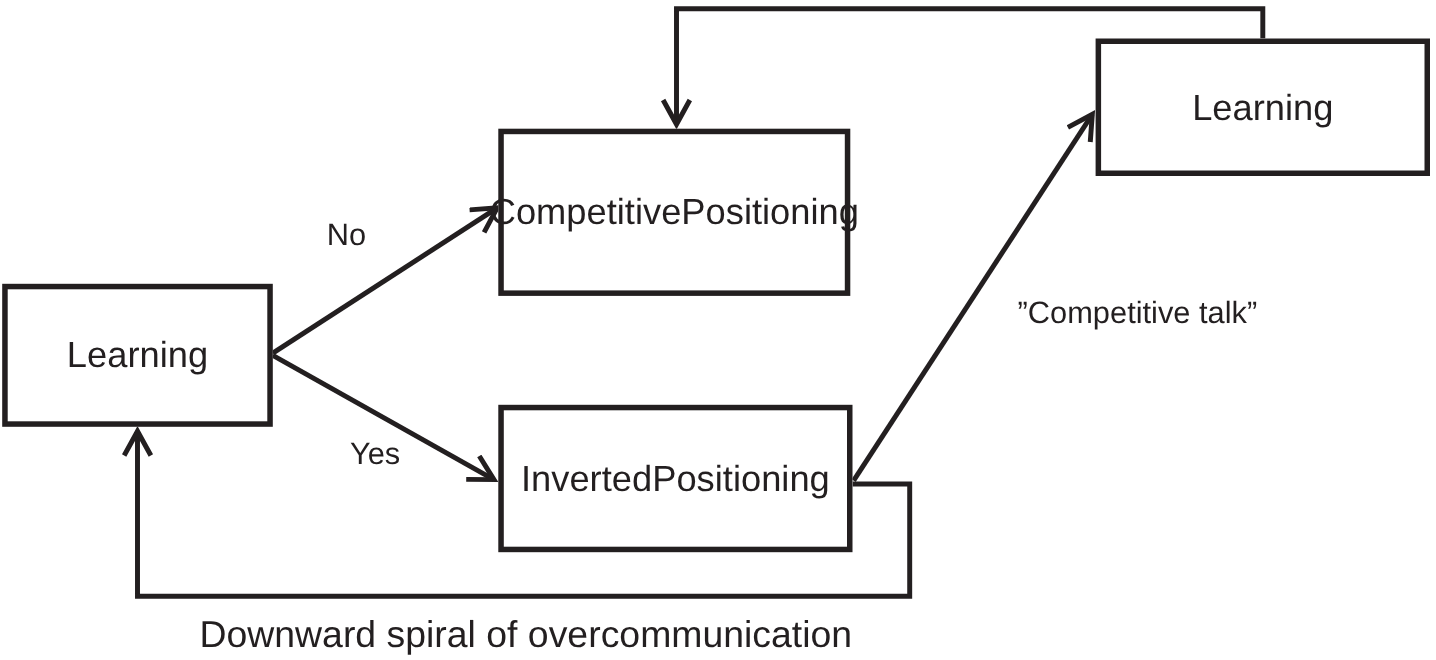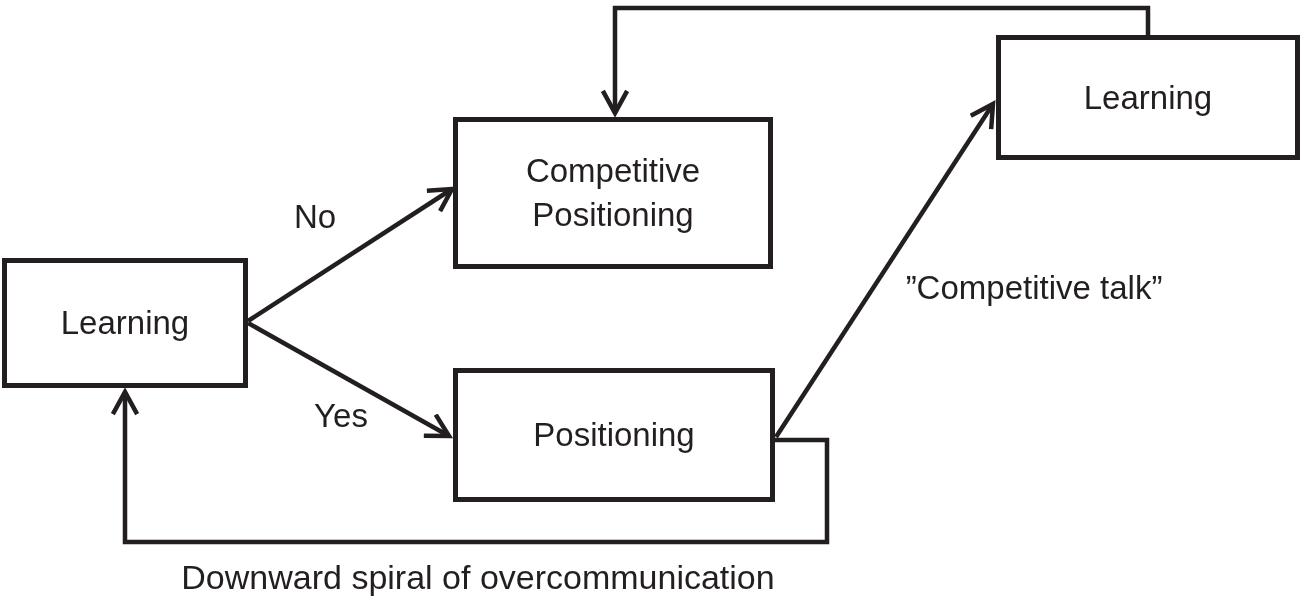--- a/index.html
+++ b/index.html
@@ -27,34 +27,34 @@
     fill: none;
     stroke: #231f20;
     stroke-width: 4.5;
   }
   .node {
     position: absolute;
     box-sizing: border-box;
     border: 5px solid #231f20;
     background: #ffffff;
     display: flex;
-    flex-direction: column;
+    flex-direction: row;
     align-items: center;
     justify-content: center;
     text-align: center;
     font-size: 33px;
     line-height: 1.32;
   }
   .node-public    { left: 2px;   top: 258px; width: 246px; height: 130px; }
   .node-comp      { left: 453px; top: 117px; width: 320px; height: 152px; }
   .node-inverted  { left: 453px; top: 368px; width: 322px; height: 134px; }
   .node-learning  { left: 996px; top: 35px;  width: 304px; height: 125px; }
   .edge-label {
     position: absolute;
-    font-size: 33px;
+    font-size: 28px;
     white-space: nowrap;
     transform: translateX(-50%);
   }
   .label-no   { left: 315px;  top: 198px; }
   .label-yes  { left: 316px;  top: 397px; margin-left: 25px; }
   .label-asp  { left: 1034px; top: 269px; }
   .caption {
     position: absolute;
     left: 478px;
     top: 558px;
@@ -89,20 +89,21 @@
   <div class="node node-public">
     <span>Learning</span>
   </div>
 
   <div class="node node-comp">
     <span>Competitive</span>
     <span>Positioning</span>
   </div>
 
   <div class="node node-inverted">
+    <span>Inverted</span>
     <span>Positioning</span>
   </div>
 
   <div class="node node-learning">
     <span>Learning</span>
   </div>
 
   <div class="edge-label label-no">No</div>
 
   <div class="edge-label label-yes">Yes</div>

